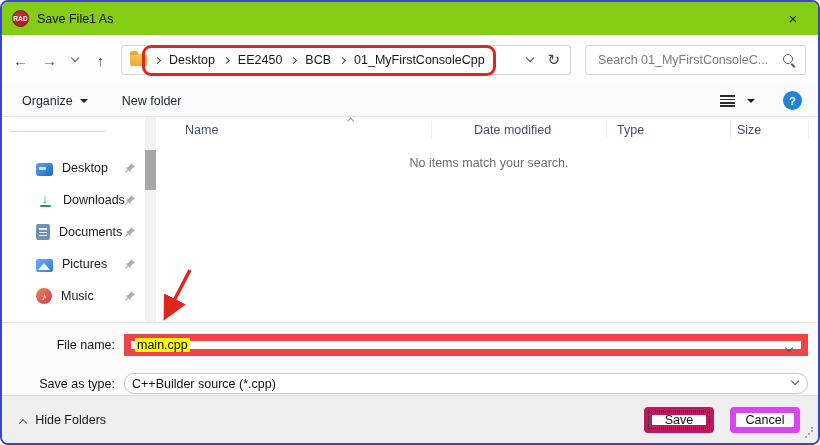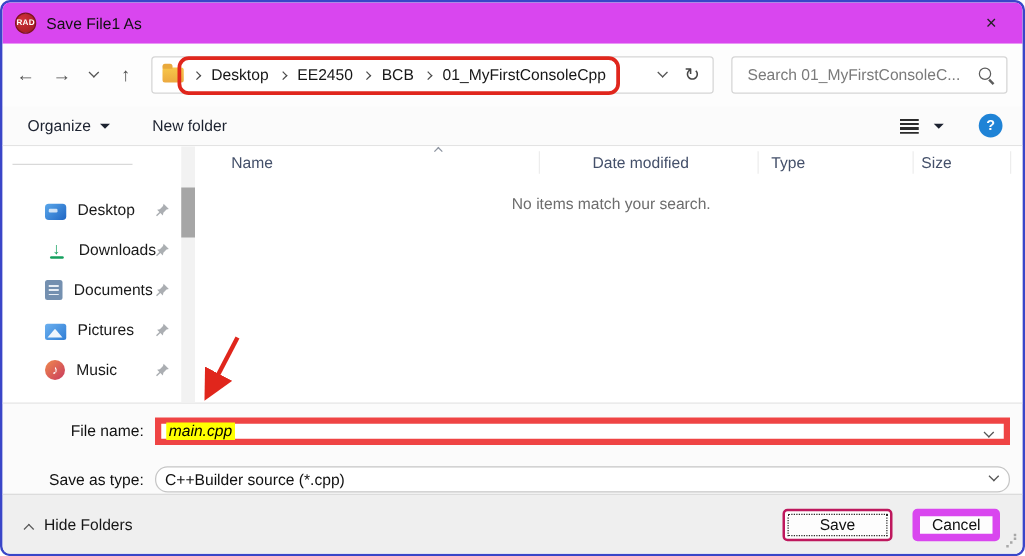--- a/index.html
+++ b/index.html
@@ -3,21 +3,21 @@
 <meta charset="utf-8">
 <style>
   html,body{margin:0;padding:0;background:#ffffff;font-family:"Liberation Sans",sans-serif;}
   *{box-sizing:border-box;}
   .window{
     position:relative;width:820px;height:445px;overflow:hidden;
     border:2px solid #3a46c8;border-radius:8px;background:#fff;
     font-size:12px;color:#1b1b1b;
   }
   
-  .titlebar{height:33px;background:#d946ef;display:flex;align-items:center;padding:0 12px 0 10px;}
+  .titlebar{height:33px;background:#84cc16;display:flex;align-items:center;padding:0 12px 0 10px;}
   .rad-badge{width:17px;height:17px;border-radius:50%;background:radial-gradient(circle at 35% 30%,#d03038,#9c1b22);
     color:#fff;font-size:6.5px;font-weight:bold;display:flex;align-items:center;justify-content:center;
     letter-spacing:.2px;border:1px solid #7c151b;}
   .title-text{margin-left:8px;font-size:12.5px;color:#111;}
   .close-btn{margin-left:auto;width:26px;height:24px;display:flex;align-items:center;justify-content:center;
     font-size:15px;color:#222;cursor:default;}
   
   .navbar{height:50px;background:#fdfdfd;display:flex;align-items:center;padding:0 12px 0 4px;}
   .nav-btn{width:29px;height:29px;display:flex;align-items:center;justify-content:center;
     font-size:15px;color:#4f4f4f;border-radius:4px;}
@@ -83,33 +83,33 @@
   .hcell.c-date{width:141px;padding-left:8px;margin-left:34px;}
   .hcell.c-type{width:124px;padding-left:10px;}
   .hcell.c-size{width:78px;padding-left:6px;}
   .hcell.c-fill{flex:1;border-right:none;}
   .sort-ind{position:absolute;left:188px;top:1px;border:solid #8d94a0;border-width:0 1.4px 1.4px 0;padding:2.2px;transform:rotate(-135deg);}
   .empty-msg{position:absolute;top:39px;left:0;right:0;text-align:center;color:#6d6d6d;font-size:12.5px;}
   
   .fields{height:73px;background:#fbfbfb;border-top:1px solid #e6e6e6;padding-top:11px;position:relative;}
   .field-row{display:flex;align-items:center;margin-bottom:17px;padding-right:10px;}
   .field-label{width:122px;text-align:right;padding-right:9px;font-size:12.5px;color:#111;flex:0 0 auto;}
-  .filename-box{flex:1;height:22px;background:#fff;border:5px solid #ef4444;display:flex;align-items:center;
-    padding-left:4px;position:relative;font-size:12.5px;font-style:italic;}
+  .filename-box{flex:1;height:22px;background:#fff;border:7px solid #ef4444;display:flex;align-items:center;
+    padding-left:4px;position:relative;font-size:12.5px;}
   .hl{background:#ffff00;padding:0 2px;color:#000;}
   .combo{flex:1;height:21px;background:#fff;border:1px solid #c6c6c6;border-radius:10px;display:flex;align-items:center;
     padding-left:7px;position:relative;font-size:12.5px;color:#111;}
   .box-chev{position:absolute;right:9px;top:7px;}
   
   .bottombar{height:48px;background:#efefef;border-top:1px solid #dcdcdc;display:flex;align-items:center;padding:0 18px;position:relative;}
   .hide-folders{display:flex;align-items:flex-end;gap:9px;font-size:12.5px;color:#161616;}
   .btns{margin-left:auto;display:flex;align-items:center;gap:16px;}
   .btn{height:26px;display:flex;align-items:center;justify-content:center;background:#fdfdfd;
     font-size:12.5px;color:#101010;border-radius:4px;font-family:"Liberation Sans",sans-serif;}
-  .btn-save{width:88px;border:2px solid #be185d;outline:1px dotted #2b2b2b;outline-offset:-5px;margin-left:32px;}
+  .btn-save{width:70px;border:8px solid #be185d;outline:1px dotted #2b2b2b;outline-offset:-5px;margin-left:32px;}
   .btn-cancel{width:70px;border:6px solid #d946ef;}
   .grip{position:absolute;right:5px;bottom:5px;width:8px;height:8px;}
   .grip::before{content:'';position:absolute;width:2px;height:2px;background:#a8a8a8;left:6px;top:6px;
     box-shadow:-3px 3px 0 #a8a8a8,0 -3px 0 #a8a8a8,-6px 6px 0 0 #a8a8a8;transform:translate(0,-6px);}
   
   .anno-rect{position:absolute;left:140px;top:43px;width:354px;height:31px;border:3px solid #e0261c;border-radius:9px;z-index:100;pointer-events:none;}
   .anno-arrow{position:absolute;left:138px;top:256px;z-index:100;pointer-events:none;}
 </style>
 </head>
 <body>

